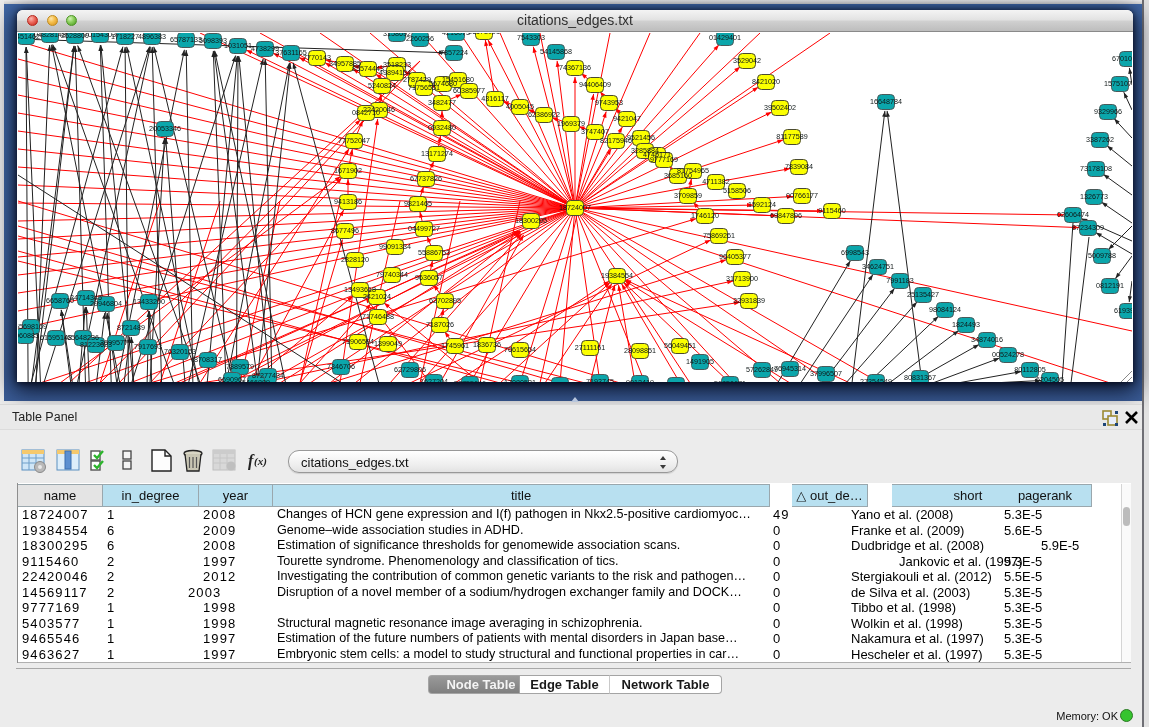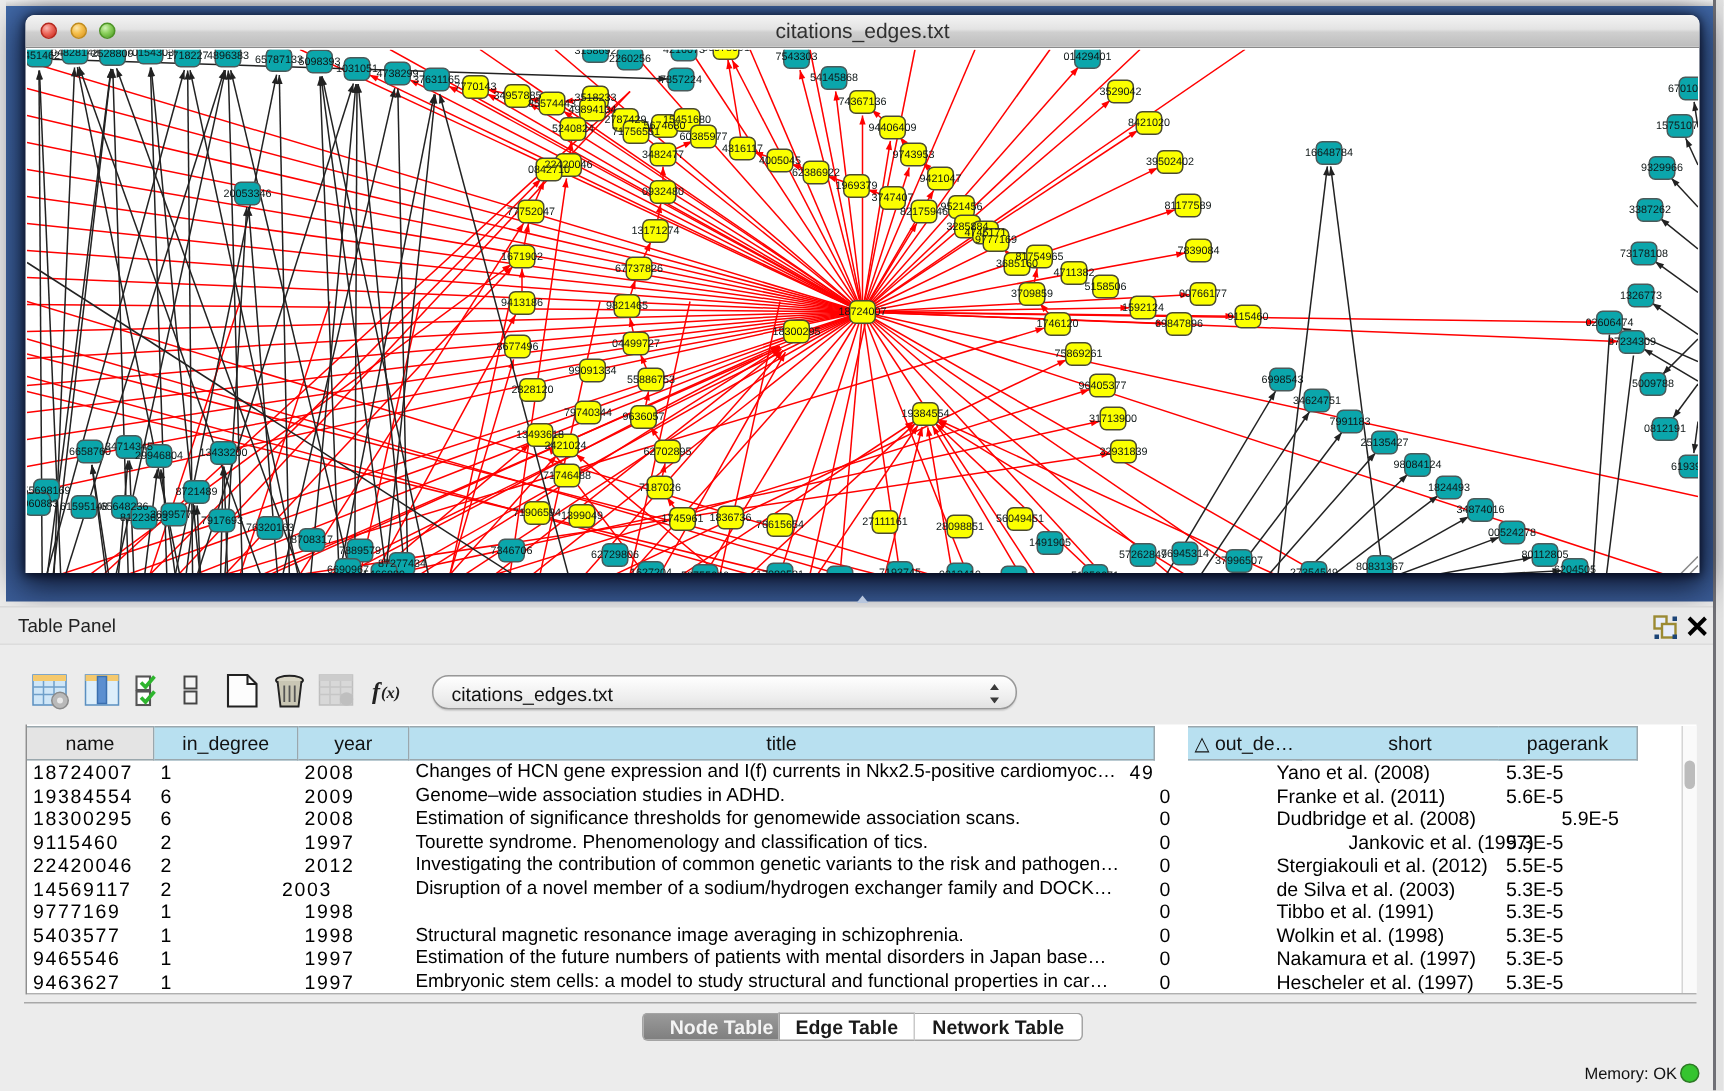--- a/index.html
+++ b/index.html
@@ -810,38 +810,38 @@
       <path d="M4 0 L7 4 H1 Z M4 13 L1 9 H7 Z" fill="#3a3a3a"></path>
     </svg>
 </div>
 
 <div style="position:absolute;left:17px;top:483px;width:1114px;height:180px;background:#fff;border-left:1px solid #8e8e8e"></div>
 <div class="tbl-hd" style="left:18px;width:85px;background:#e4e4e4">name</div>
 <div class="tbl-hd" style="left:103px;width:96px">in_degree</div>
 <div class="tbl-hd" style="left:199px;width:74px">year</div>
 <div class="tbl-hd" style="left:273px;width:497px">title</div>
 <div class="tbl-hd" style="left:792px;width:76px">△ out_de…</div>
-<div class="tbl-hd" style="left:864px;width:153px">short</div>
+<div class="tbl-hd" style="left:892px;width:153px">short</div>
 <div class="tbl-hd" style="left:999px;width:93px">pagerank</div>
 <div class="row" style="top:507px">
 <span class="num" style="left:4px">18724007</span>
     <span class="num" style="left:89px">1</span>
     <span class="num" style="left:185px">2008</span>
-    <span class="ttl" style="left:259px">Changes of HCN gene expression and I(f) currents in Nkx2.5-positive cardiomyoc…</span>
-    <span class="num" style="left:735px">49</span>
+    <span class="ttl" style="left:259px">Changes of HCN gene expression and I(f) pathogen in Nkx2.5-positive cardiomyoc…</span>
+    <span class="num" style="left:755px">49</span>
     <span style="left:833px">Yano et al. (2008)</span>
     <span style="left:986px">5.3E-5</span>
   </div>
 <div class="row" style="top:522.5px">
 <span class="num" style="left:4px">19384554</span>
     <span class="num" style="left:89px">6</span>
     <span class="num" style="left:185px">2009</span>
     <span class="ttl" style="left:259px">Genome–wide association studies in ADHD.</span>
     <span class="num" style="left:755px">0</span>
-    <span style="left:833px">Franke et al. (2011)</span>
+    <span style="left:833px">Franke et al. (2009)</span>
     <span style="left:986px">5.6E-5</span>
   </div>
 <div class="row" style="top:538.0px">
 <span class="num" style="left:4px">18300295</span>
     <span class="num" style="left:89px">6</span>
     <span class="num" style="left:185px">2008</span>
     <span class="ttl" style="left:259px">Estimation of significance thresholds for genomewide association scans.</span>
     <span class="num" style="left:755px">0</span>
     <span style="left:833px">Dudbridge et al. (2008)</span>
     <span style="left:1023px">5.9E-5</span>
@@ -871,21 +871,21 @@
     <span class="ttl" style="left:259px">Disruption of a novel member of a sodium/hydrogen exchanger family and DOCK…</span>
     <span class="num" style="left:755px">0</span>
     <span style="left:833px">de Silva et al. (2003)</span>
     <span style="left:986px">5.3E-5</span>
   </div>
 <div class="row" style="top:600.0px">
 <span class="num" style="left:4px">9777169</span>
     <span class="num" style="left:89px">1</span>
     <span class="num" style="left:185px">1998</span>
     <span class="num" style="left:755px">0</span>
-    <span style="left:833px">Tibbo et al. (1991)</span>
+    <span style="left:833px">Tibbo et al. (1998)</span>
     <span style="left:986px">5.3E-5</span>
   </div>
 <div class="row" style="top:615.5px">
 <span class="num" style="left:4px">5403577</span>
     <span class="num" style="left:89px">1</span>
     <span class="num" style="left:185px">1998</span>
     <span class="ttl" style="left:259px">Structural magnetic resonance image averaging in schizophrenia.</span>
     <span class="num" style="left:755px">0</span>
     <span style="left:833px">Wolkin et al. (1998)</span>
     <span style="left:986px">5.3E-5</span>

